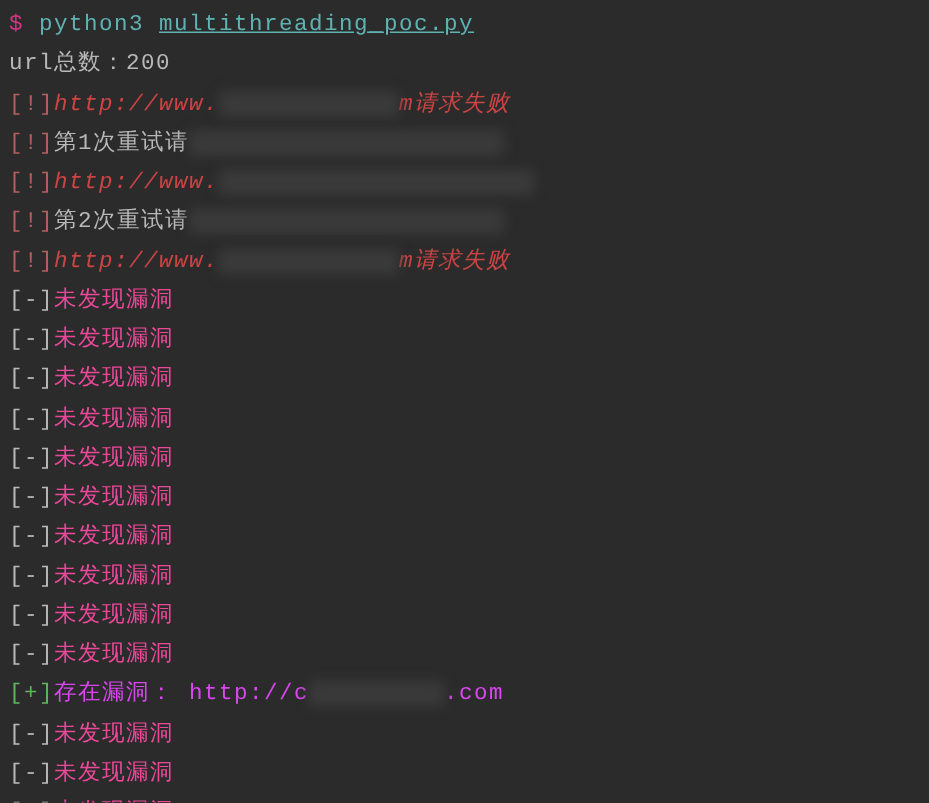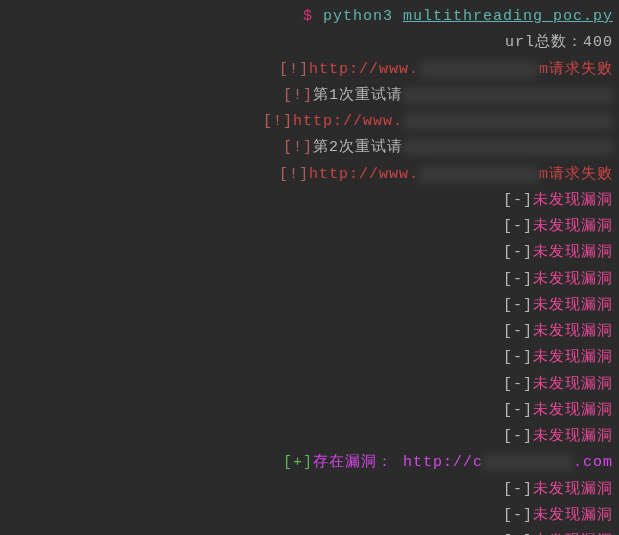--- a/index.html
+++ b/index.html
@@ -14,39 +14,39 @@
       line-height: 1.75;
       color: #b8b8b8;
       padding: 4px 6px;
       width: 619px;
       height: 535px;
       overflow: hidden;
       letter-spacing: 1px;
     }
     .line {
       white-space: pre;
-      text-align: right;
     }
     .prompt-dollar {
       color: #d63384;
     }
     .prompt-command {
       color: #5fb3b3;
     }
     .underline {
       text-decoration: underline;
     }
     .gray-text {
       color: #b8b8b8;
     }
     .error-bracket {
       color: #b35f5f;
     }
     .error-text {
       color: #cc4444;
+      font-style: italic;
     }
     .neutral-bracket {
       color: #b8b8b8;
     }
     .neutral-text {
       color: #ec4899;
     }
     .success-bracket {
       color: #5fb35f;
     }
@@ -58,21 +58,21 @@
       color: #3a3a3a;
       filter: blur(4px);
       border-radius: 2px;
     }
   </style>
 </head>
 <body>
 
 <div class="line"><span class="prompt-dollar">$</span><span class="prompt-command"> <span>python3 </span><span class="underline">multithreading_poc.py</span></span></div>
 
-<div class="line"><span class="gray-text">url总数：</span><span class="gray-text">400</span></div>
+<div class="line"><span class="gray-text">url总数：</span><span class="gray-text">200</span></div>
 
 <div class="line"><span class="error-bracket">[!]</span><span class="error-text">http://www.</span><span class="redacted">xxxxxxxxxxxx</span><span class="error-text">m请求失败</span></div>
 
 <div class="line"><span class="error-bracket">[!]</span><span class="gray-text">第1次重试请</span><span class="redacted">xxxxxxxxxxxxxxxxxxxxx</span></div>
 
 <div class="line"><span class="error-bracket">[!]</span><span class="error-text">http://www.</span><span class="redacted">xxxxxxxxxxxxxxxxxxxxm</span></div>
 
 <div class="line"><span class="error-bracket">[!]</span><span class="gray-text">第2次重试请</span><span class="redacted">xxxxxxxxxxxxxxxxxxxxx</span></div>
 
 <div class="line"><span class="error-bracket">[!]</span><span class="error-text">http://www.</span><span class="redacted">xxxxxxxxxxxx</span><span class="error-text">m请求失败</span></div>

